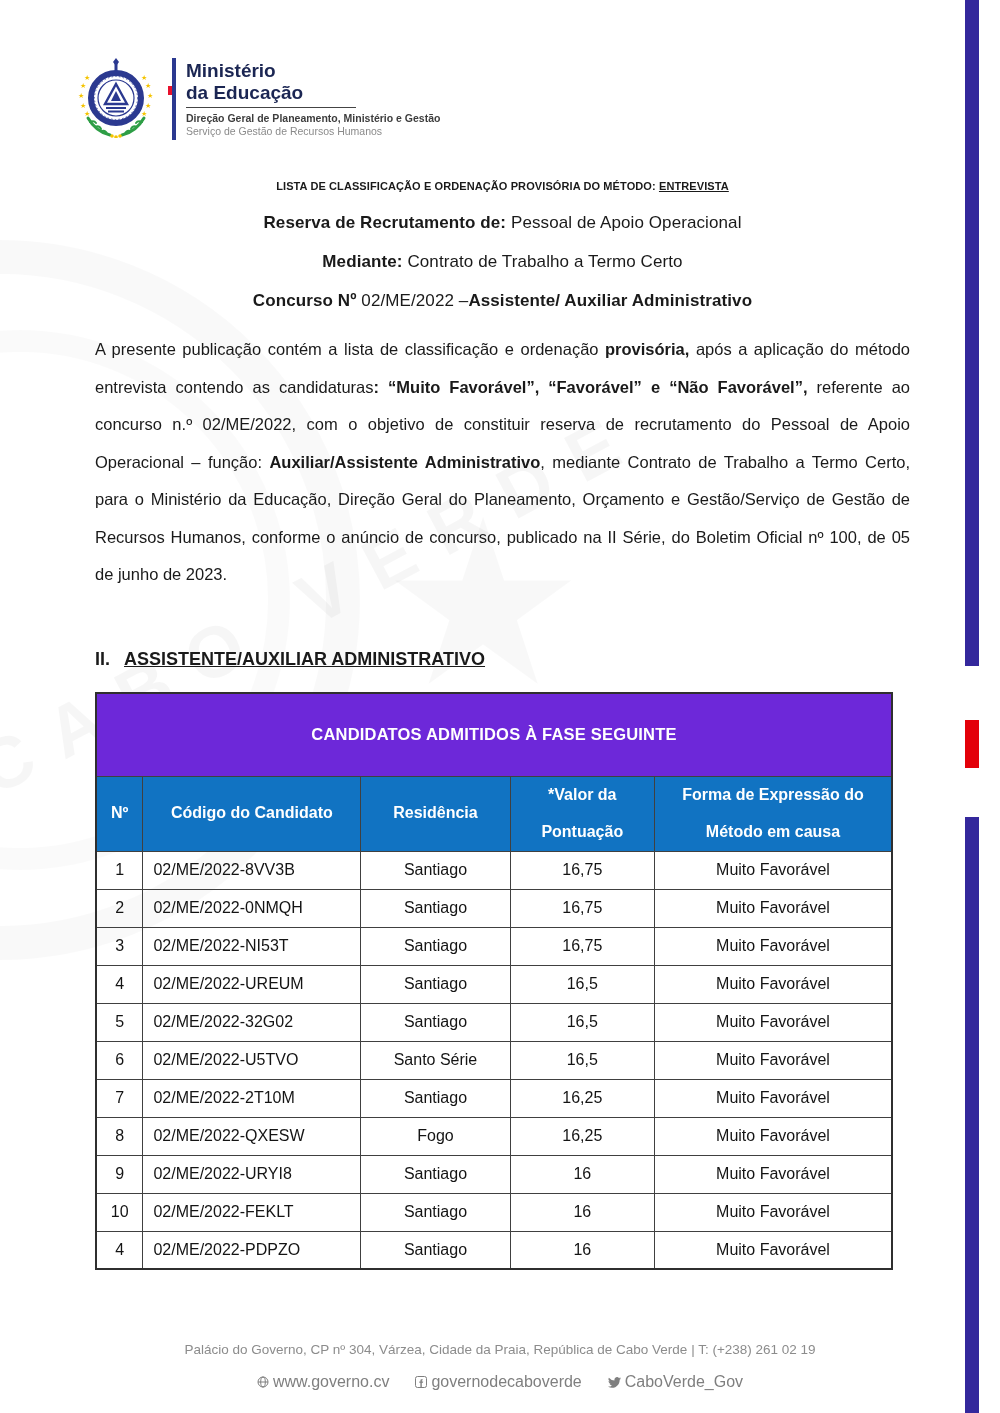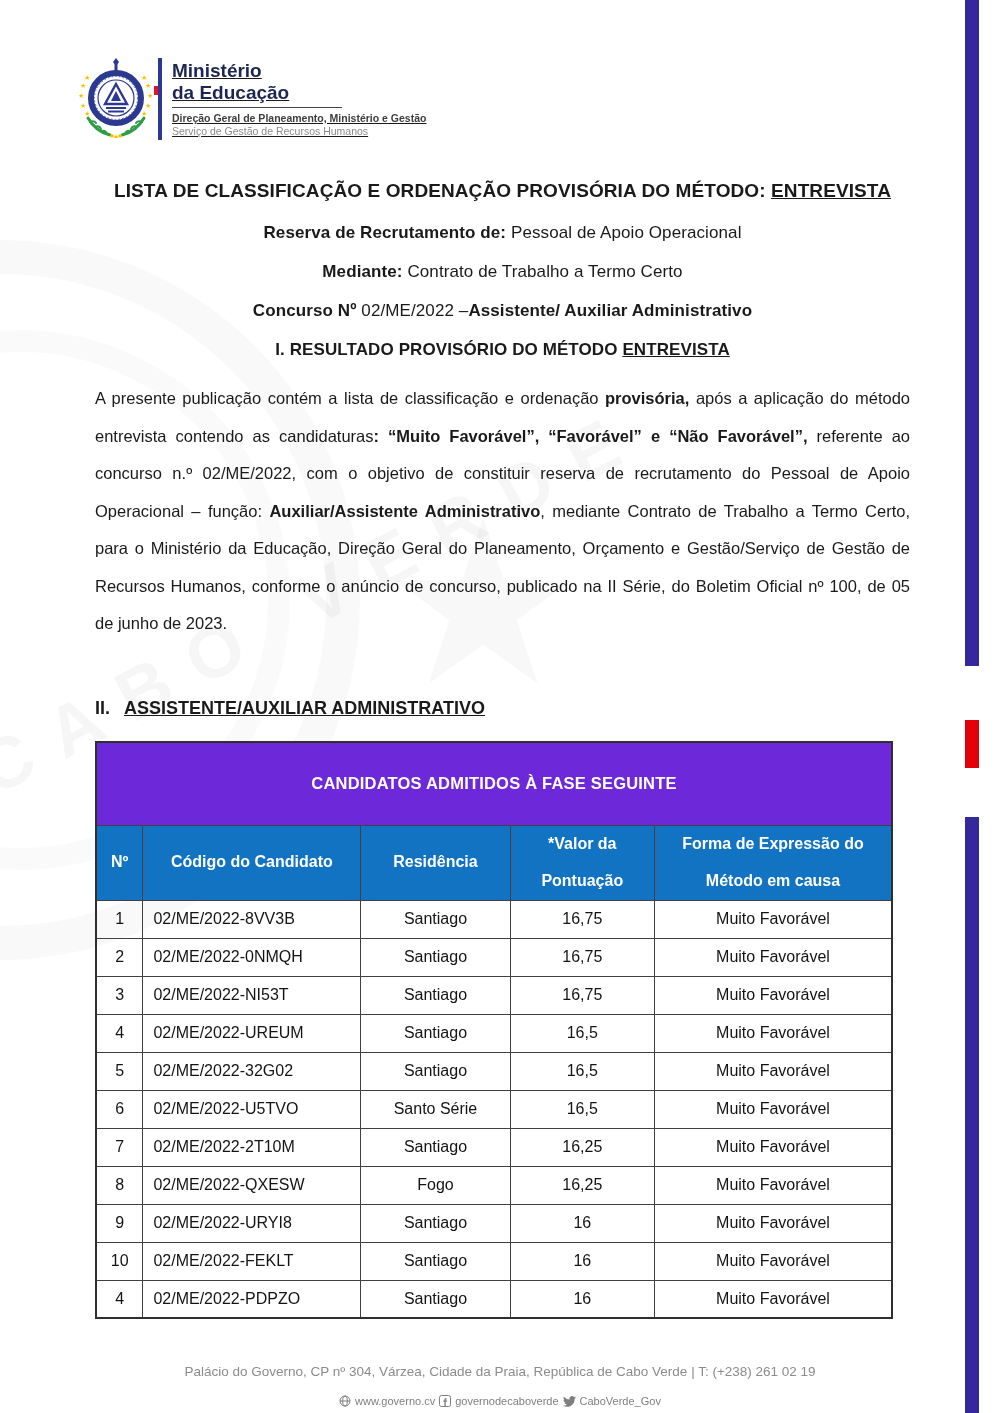--- a/index.html
+++ b/index.html
@@ -43,45 +43,44 @@
 
   .content { position:relative; z-index:1; }
 
   
   .logo-block {
     display:flex; align-items:flex-start;
     padding:58px 0 0 78px;
   }
   .logo-emblem { width:76px; height:80px; flex:0 0 auto; }
   .logo-textwrap {
-    margin-left:4px; position:relative;
+    margin-left:18px; position:relative;
     border-left:4px solid #2b3990;
     padding:2px 0 2px 10px;
-    text-decoration:underline;
   }
   .logo-reddash {
     position:absolute; left:-8px; top:28px;
     width:4px; height:9px; background:#e8112d;
   }
   .ministry-name {
     font-size:19px; font-weight:bold; color:#1b2653; line-height:22px;
   }
   .ministry-underline {
     width:170px; height:0; border-bottom:1.5px solid #444;
     margin:3px 0 4px 0;
   }
   .dept1 { font-size:10.5px; font-weight:bold; color:#3d3d3d; line-height:13px; }
   .dept2 { font-size:10.5px; color:#8a8a8a; line-height:13px; }
 
   
   .titles { width:815px; margin:40px 0 0 95px; text-align:center; }
   .title-line { font-size:17px; font-weight:bold; margin-bottom:19px; letter-spacing:0.1px; }
   .title-line .u { text-decoration:underline; }
   .title-line .reg { font-weight:normal; }
-  .t1 { font-size:19px; margin-bottom:21px; }
+  .t1 { font-size:11px; margin-bottom:21px; }
 
   
   .intro {
     width:815px; margin:20px 0 0 95px;
     font-size:16.5px; line-height:37.5px;
     text-align:justify;
   }
 
   
   .section2 {
@@ -116,27 +115,27 @@
   td.cell { height:38px; text-align:center; padding:0 8px; color:#141414; }
   td.cell-code { text-align:left; padding-left:10px; }
   col.c-n   { width:43px;  }
   col.c-cod { width:220px; }
   col.c-res { width:150px; }
   col.c-val { width:145px; }
   col.c-for { width:240px; }
 
   
   .footer {
-    position:absolute; left:0; bottom:6px; width:1000px;
+    position:absolute; left:0; bottom:22px; width:1000px;
     text-align:center; color:#8c8c8c; z-index:1;
   }
   .footer-address { font-size:13.5px; margin-bottom:16px; }
   .footer-social {
-    font-size:11px; color:#7f7f7f;
-    display:flex; justify-content:center; align-items:center; gap:4px;
+    font-size:16px; color:#7f7f7f;
+    display:flex; justify-content:center; align-items:center; gap:26px;
   }
   .social-item { display:inline-flex; align-items:center; gap:4px; }
   .social-item svg { display:block; }
 </style>
 </head>
 <body>
 
 <div class="page">
 
   <div class="watermark wm-circle"></div>
@@ -202,23 +201,20 @@
         <span>LISTA DE CLASSIFICAÇÃO E ORDENAÇÃO PROVISÓRIA DO MÉTODO: </span><span class="u">ENTREVISTA</span>
       </div>
       <div class="title-line">
         <span>Reserva de Recrutamento de:</span><span class="reg"> Pessoal de Apoio Operacional</span>
       </div>
       <div class="title-line">
         <span>Mediante:</span><span class="reg"> Contrato de Trabalho a Termo Certo</span>
       </div>
       <div class="title-line">
         <span>Concurso Nº</span><span class="reg"> 02/ME/2022 –</span><span>Assistente/ Auxiliar Administrativo</span>
-      </div>
-      <div class="title-line">
-        <span>I. RESULTADO PROVISÓRIO DO MÉTODO </span><span class="u">ENTREVISTA</span>
       </div>
     </div>
 
     <p class="intro"><span>A presente publicação contém a lista de classificação e ordenação </span><b>provisória,</b><span> após a aplicação do método entrevista contendo as candidaturas</span><b>: “Muito Favorável”, “Favorável” e “Não Favorável”,</b><span> referente ao concurso n.º 02/ME/2022, com o objetivo de constituir reserva de recrutamento do Pessoal de Apoio Operacional – função: </span><b>Auxiliar/Assistente Administrativo</b><span>, mediante Contrato de Trabalho a Termo Certo, para o Ministério da Educação, Direção Geral do Planeamento, Orçamento e Gestão/Serviço de Gestão de Recursos Humanos, conforme o anúncio de concurso, publicado na II Série, do Boletim Oficial nº 100, de 05 de junho de 2023.</span></p>
 
     <div class="section2">
       <span class="num">II.</span><span class="head-u">ASSISTENTE/AUXILIAR ADMINISTRATIVO</span>
     </div>
 
     <table class="candidates">

